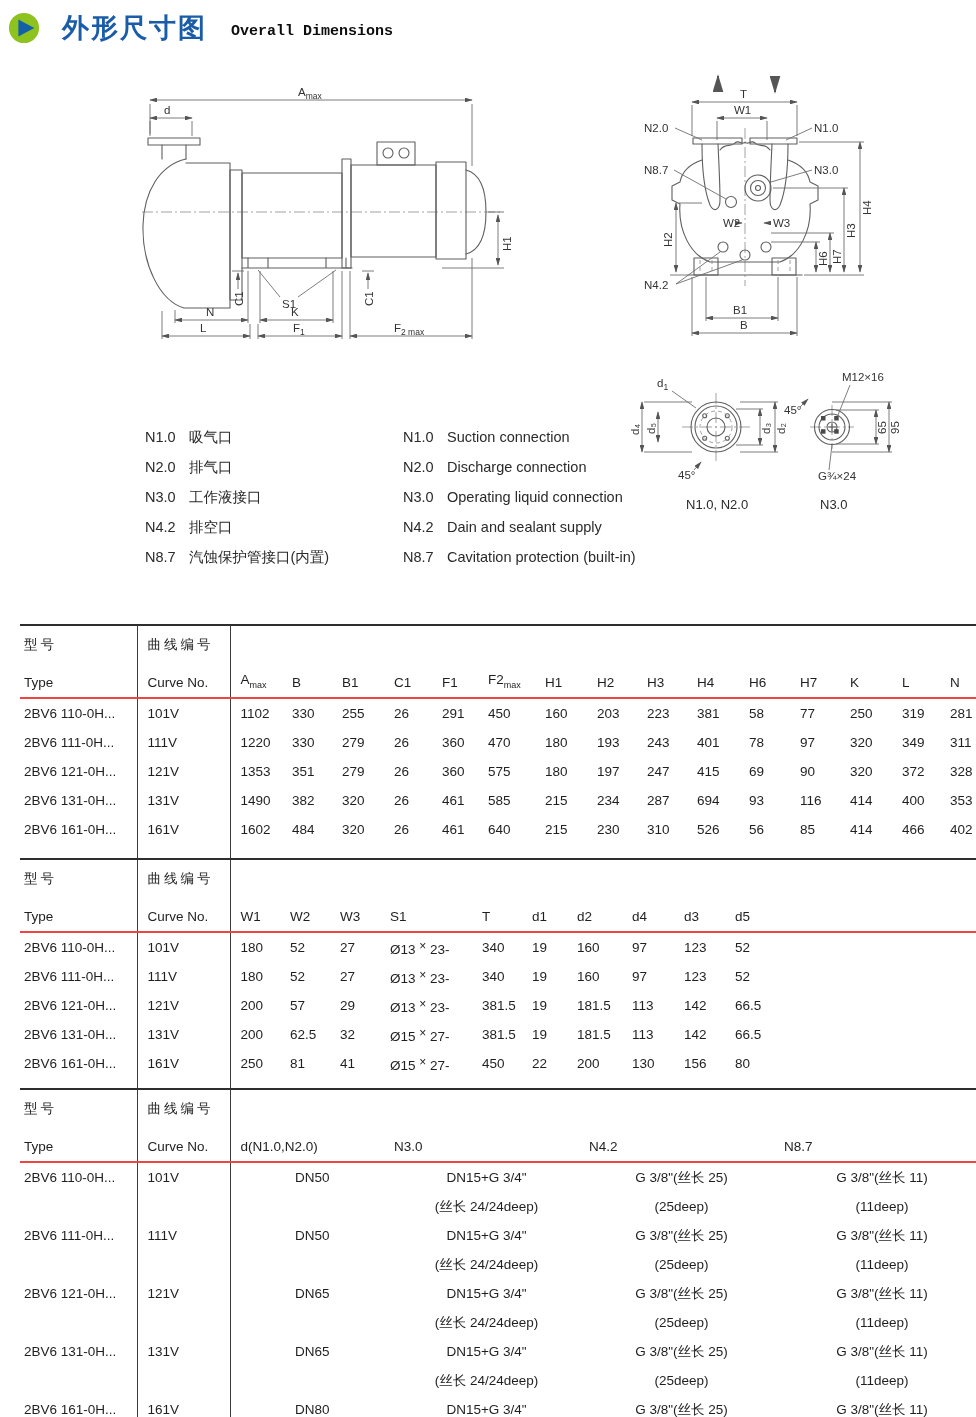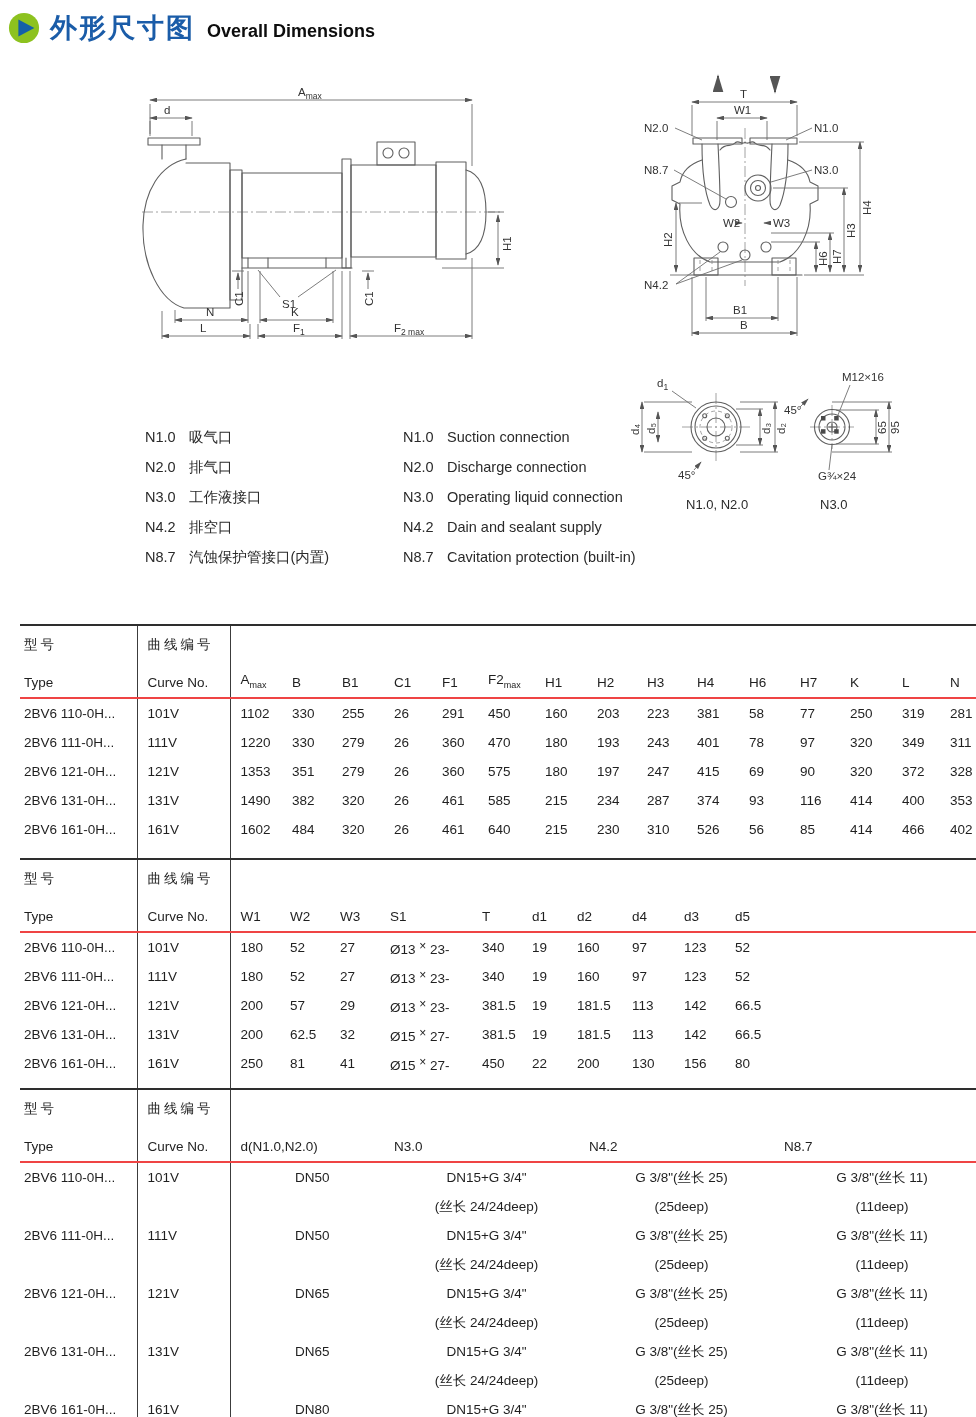--- a/index.html
+++ b/index.html
@@ -1,22 +1,22 @@
 <!DOCTYPE html>
 <html><head>
 <meta charset="utf-8">
 <style>
   html,body{margin:0;padding:0;background:#fff;}
   .page{position:relative;width:976px;height:1417px;background:#ffffff;
         font-family:"Liberation Sans",sans-serif;color:#222;overflow:hidden;}
   
   .hdr{position:absolute;left:8px;top:8px;height:40px;display:flex;align-items:center;}
   .hdr .icon{width:32px;height:32px;display:block;}
-  .hdr .zh{font-size:27px;font-weight:bold;color:#1a5ca8;letter-spacing:2px;margin-left:10px;}
-  .hdr .en{font-size:18px;font-weight:bold;color:#0d0d0d;margin-left:12px;margin-top:6px;}
+  .hdr .zh{font-size:27px;font-weight:bold;color:#1a5ca8;letter-spacing:2px;margin-left:22px;}
+  .hdr .en{font-size:15px;font-weight:bold;color:#0d0d0d;margin-left:24px;margin-top:6px;font-family:Liberation Mono, monospace;}
   
   .panel{position:absolute;}
   svg text{font-family:"Liberation Sans",sans-serif;}
   .o{fill:none;stroke:#5f5f5f;stroke-width:1.1;stroke-linejoin:round;stroke-linecap:round;}
   .d{fill:none;stroke:#6e6e6e;stroke-width:0.9;}
   .cl{fill:none;stroke:#8a8a8a;stroke-width:0.8;stroke-dasharray:11 3 2 3;}
   .hid{fill:none;stroke:#8a8a8a;stroke-width:0.8;stroke-dasharray:4 3;}
   .lb{font-size:11.5px;fill:#333;}
   .lbB{font-size:13px;fill:#2a2a2a;}
   
@@ -375,21 +375,21 @@
           <td class="c-curve">131V</td>
           <td>1490</td>
           <td>382</td>
           <td>320</td>
           <td>26</td>
           <td>461</td>
           <td>585</td>
           <td>215</td>
           <td>234</td>
           <td>287</td>
-          <td>374</td>
+          <td>694</td>
           <td>93</td>
           <td>116</td>
           <td>414</td>
           <td>400</td>
           <td>353</td>
         </tr>
         <tr>
           <td class="c-type">2BV6 161-0H...</td>
           <td class="c-curve">161V</td>
           <td>1602</td>

